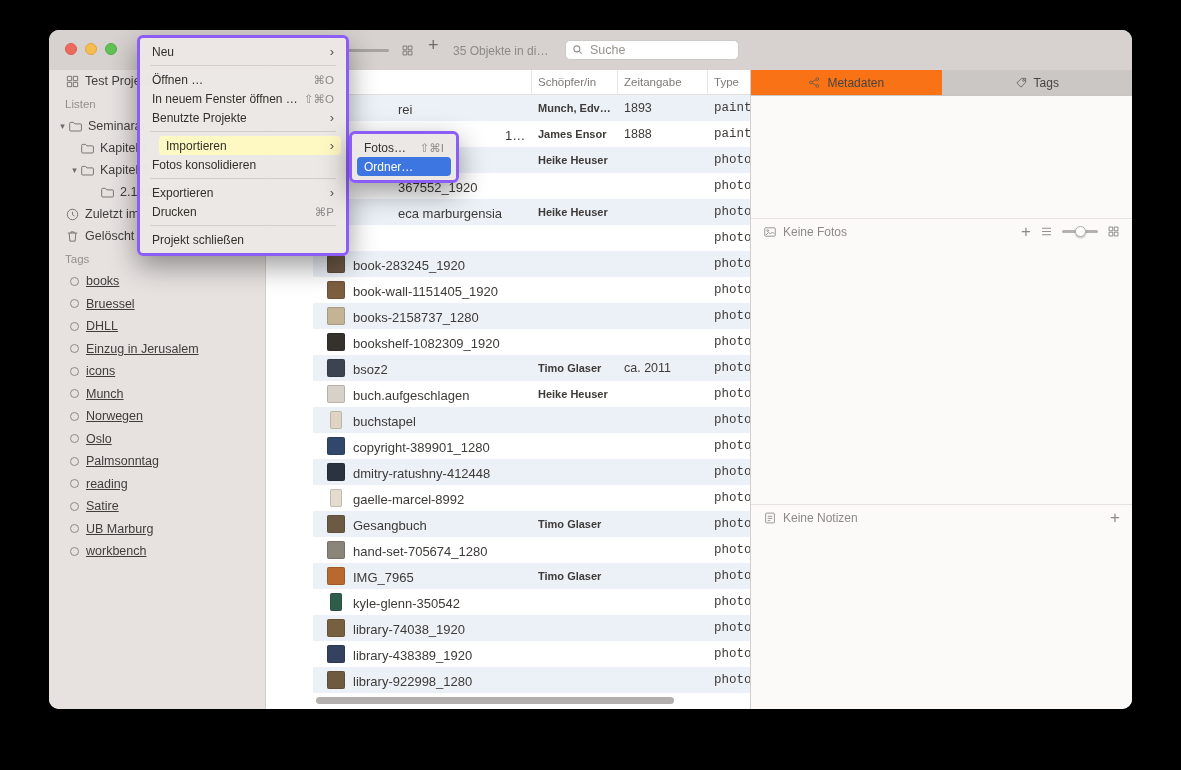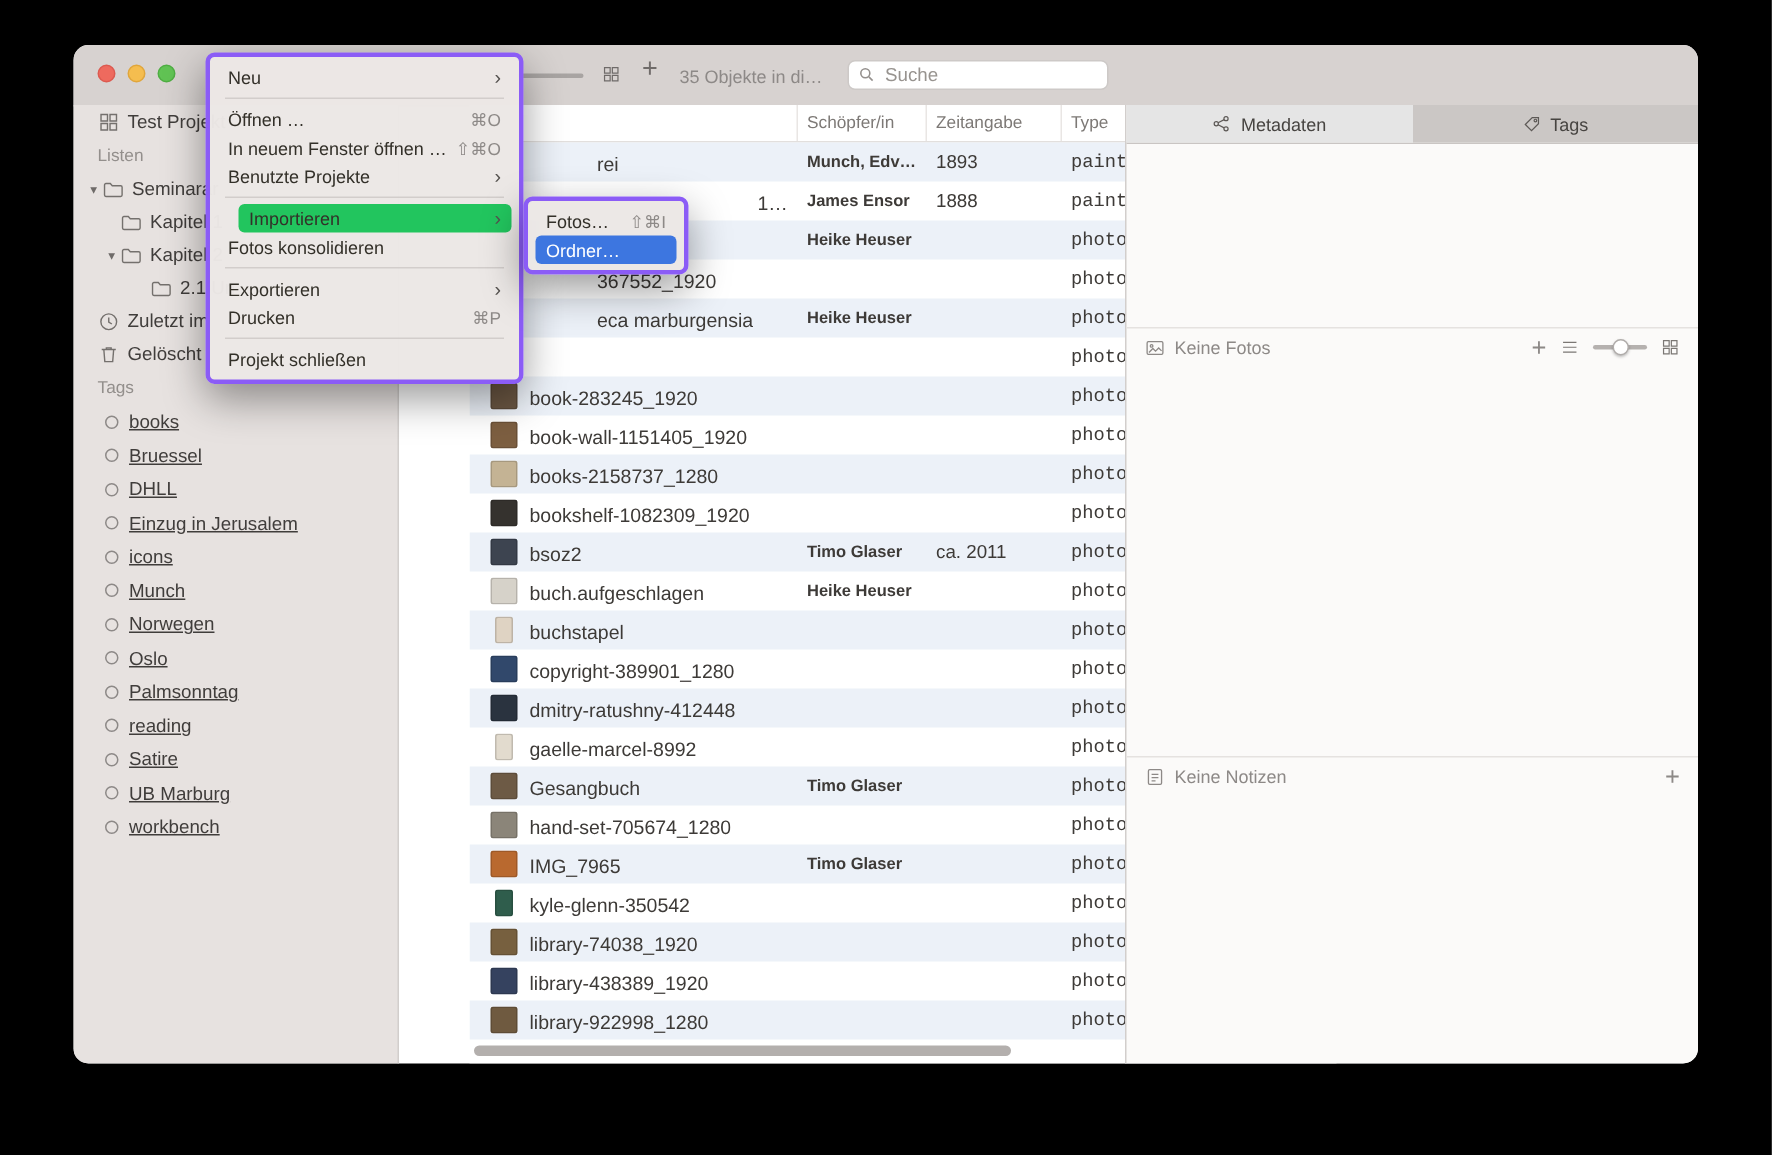--- a/index.html
+++ b/index.html
@@ -62,21 +62,21 @@
   .c-creator{width:86px;padding:0 4px 0 6px;font-size:11px;text-overflow:ellipsis;font-weight:bold;}
   .c-date{width:90px;padding-left:6px;font-size:12.5px;}
   .c-type{width:87px;padding-left:6px;font-size:12.5px;font-family:Liberation Mono, monospace;}
   .hscrollbar{position:absolute;left:3px;top:627px;width:358px;height:7px;border-radius:4px;background:#b3afad;}
 
   
   .right-panel{position:absolute;left:701px;right:0;top:40px;bottom:0;background:#fbfaf9;
                border-left:1px solid #d2cecc;box-sizing:border-box;}
   .tabs{display:flex;height:25px;border-bottom:1px solid #c9c5c3;}
   .tab{flex:1;display:flex;align-items:center;justify-content:center;gap:6px;font-size:12px;color:#474441;}
-  .tab.active{background:#e5e5e5;}
+  .tab.active{background:#f97316;}
   .tab.inactive{background:#cbc7c5;}
   .tab svg{color:#5d5956;}
   .panel-bar{position:absolute;left:0;right:0;height:26px;border-top:1px solid #e5e2e0;
              display:flex;align-items:center;padding:0 12px;gap:6px;color:#8d8987;font-size:12px;box-sizing:border-box;}
   .photo-bar{top:148px;}
   .note-bar{top:434px;}
   .bar-controls{margin-left:auto;display:flex;align-items:center;gap:9px;color:#7b7774;}
   .panel-plus{font-size:17px;line-height:14px;color:#8d8987;}
   .panel-slider{width:36px;height:3px;background:#b5b1af;border-radius:2px;position:relative;}
   .panel-slider .knob{position:absolute;left:13px;top:-4px;width:11px;height:11px;border-radius:50%;
@@ -88,21 +88,21 @@
   .main-menu{left:137px;top:35px;width:212px;}
   .sub-menu{left:349px;top:131px;width:110px;z-index:61;}
   .menu-item{height:19px;margin:0 5px;padding:0 7px;border-radius:4px;display:flex;align-items:center;
              font-size:12px;color:#333029;white-space:nowrap;}
   .mi-right{margin-left:auto;display:flex;align-items:center;}
   .mi-shortcut{color:#8d8987;font-size:11.5px;}
   .mi-arrow{display:none;color:#55524f;font-size:13px;margin-left:7px;line-height:1;}
   .has-sub .mi-arrow{display:inline;}
   .menu-item.sep{height:9px;margin:0 5px;padding:0;position:relative;}
   .menu-item.sep::before{content:"";position:absolute;left:5px;right:5px;top:4px;height:1px;background:#d2cdcb;}
-  .menu-item.hl-gray{background:#22c55e;margin-left:19px;}
+  .menu-item.hl-gray{background:#fef9c3;margin-left:19px;}
   .menu-item.hl-blue{background:#3d76e0;color:#fff;}
   .hl-blue .mi-shortcut{color:#fff;}
 </style>
 </head>
 <body>
 
 <div id="stage">
 
   <div class="window">
 

